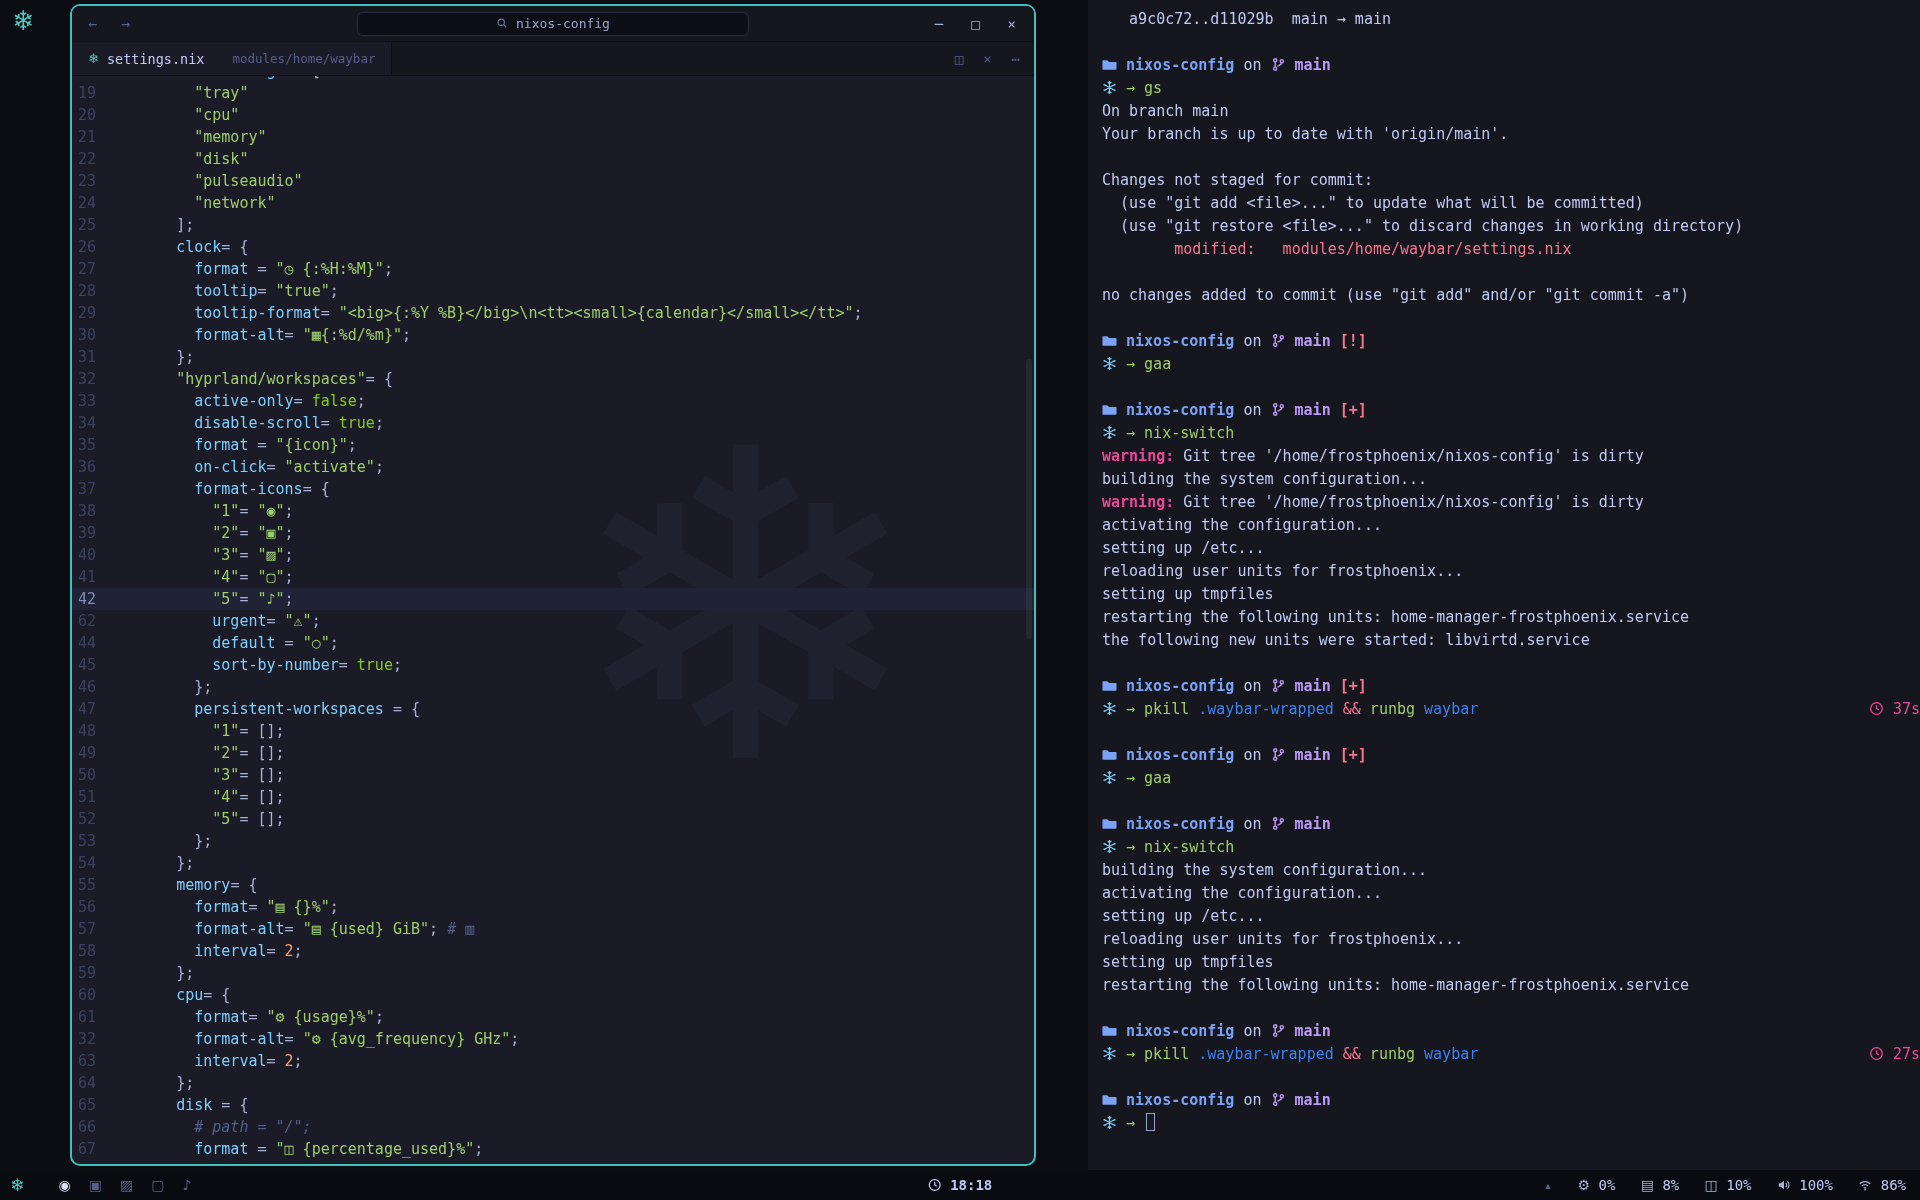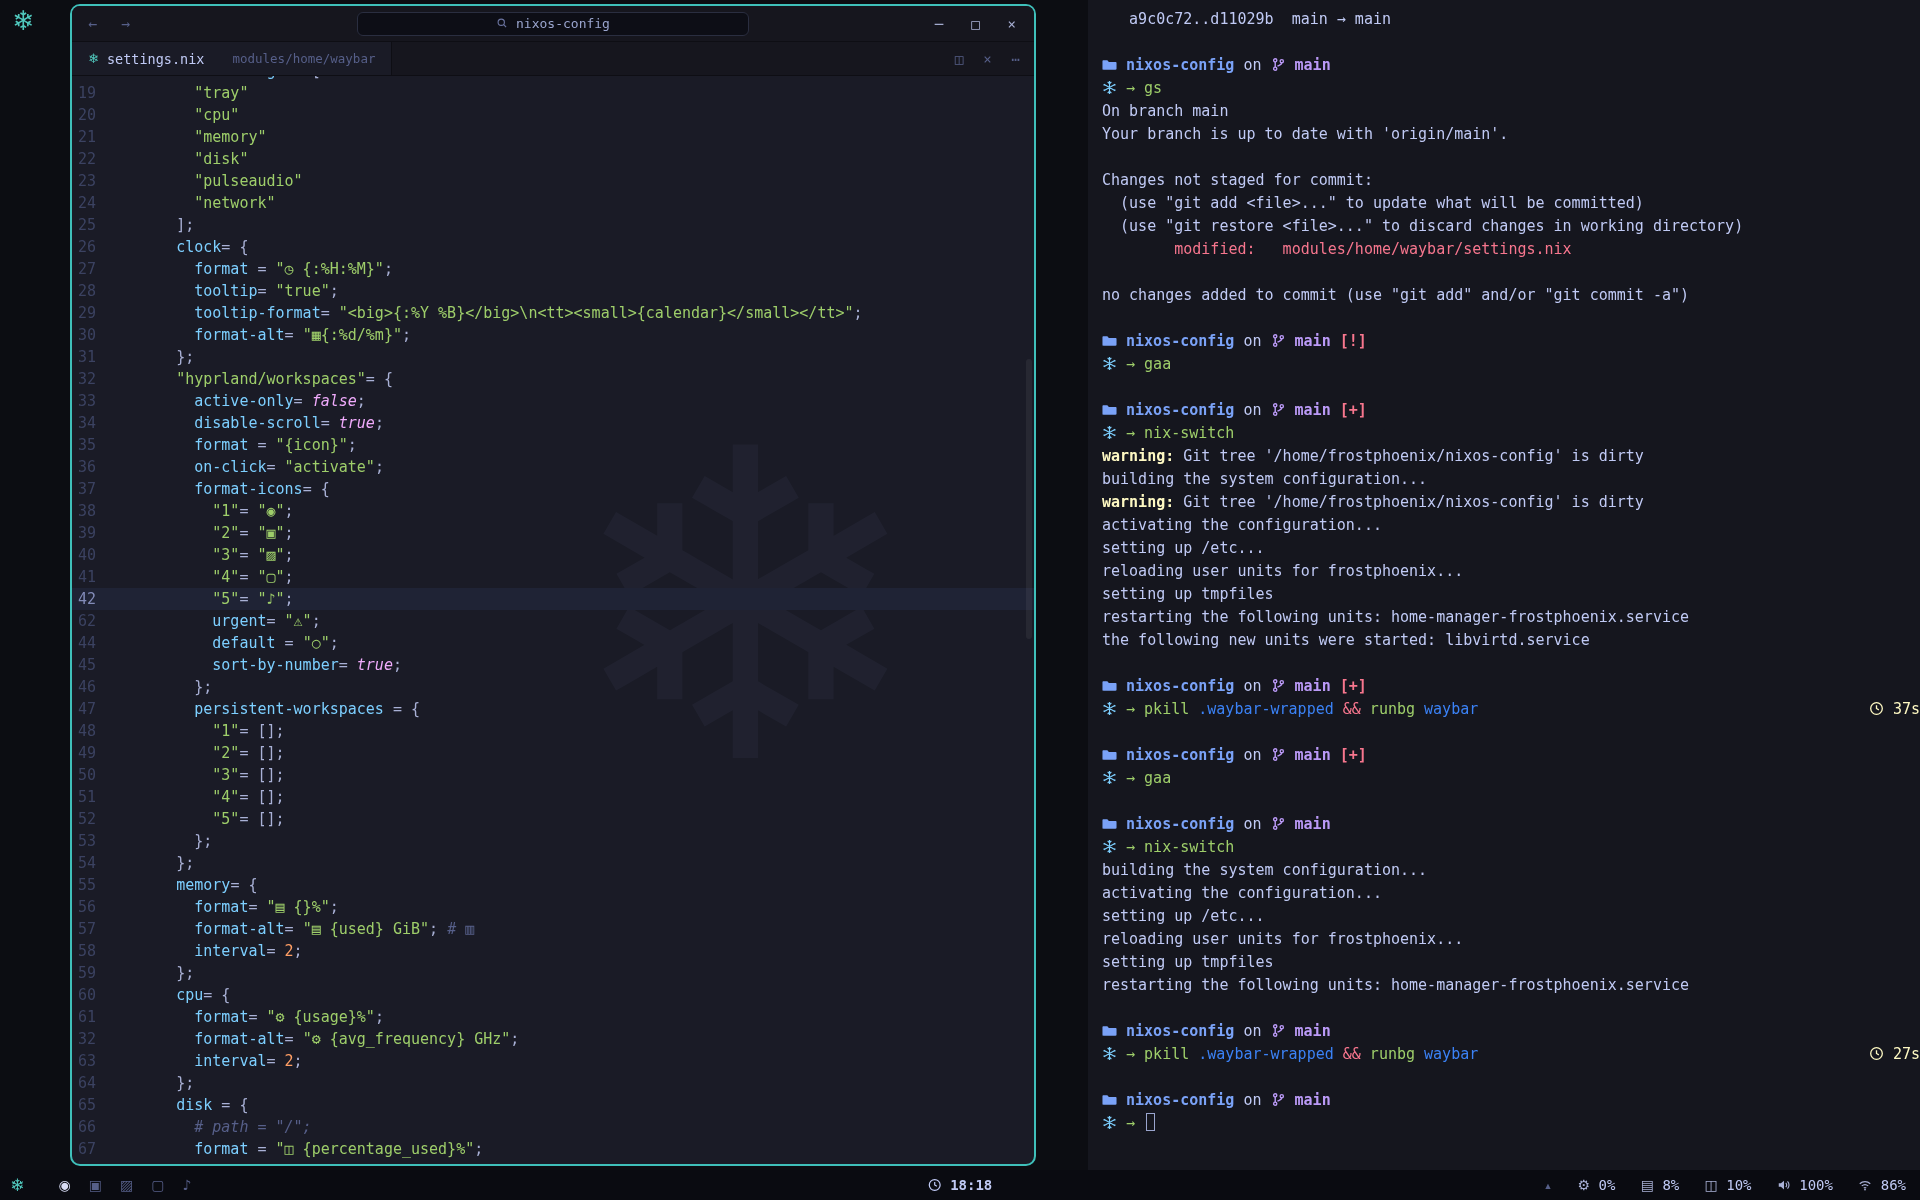--- a/index.html
+++ b/index.html
@@ -2,25 +2,25 @@
 <html><head>
 <meta charset="utf-8">
 <style>
   * { margin:0; padding:0; box-sizing:border-box; }
   html,body { width:1920px; height:1200px; overflow:hidden; }
   body { background:#0c0d12; font-family:"DejaVu Sans Mono", monospace; }
 
   
   .fg{color:#c0caf5}.dim{color:#565f89}
   .blue{color:#7aa2f7}.cyan{color:#7dcfff}.teal{color:#3b82f6}.green{color:#9ece6a}
-  .red{color:#f7768e}.purple{color:#bb9af7}.yellow{color:#fef9c3}
+  .red{color:#f7768e}.purple{color:#bb9af7}.yellow{color:#ec4899}
   .b{font-weight:700}
   
   .p{color:#a9b1d6}.k{color:#7dcfff}.s{color:#9ece6a}
-  .bl{color:#f0abfc;font-style:italic}.nu{color:#ff9e64}.cm{color:#565f89;font-style:italic}
+  .bl{color:#84cc16;}.nu{color:#ff9e64}.cm{color:#565f89;font-style:italic}
 
   .ico svg{width:1em;height:1em;vertical-align:-0.12em;display:inline-block}
 
   .desktop{position:relative;width:1920px;height:1200px}
   .desk-logo{position:absolute;left:12px;top:5px;font-size:27px;color:#50c8bd;
              font-family:"DejaVu Sans",sans-serif}
 
   
   .editor-window{position:absolute;left:70px;top:4px;width:966px;height:1162px;
     background:#1a1b26;border:2px solid #3fc0ba;border-radius:10px;overflow:hidden}

